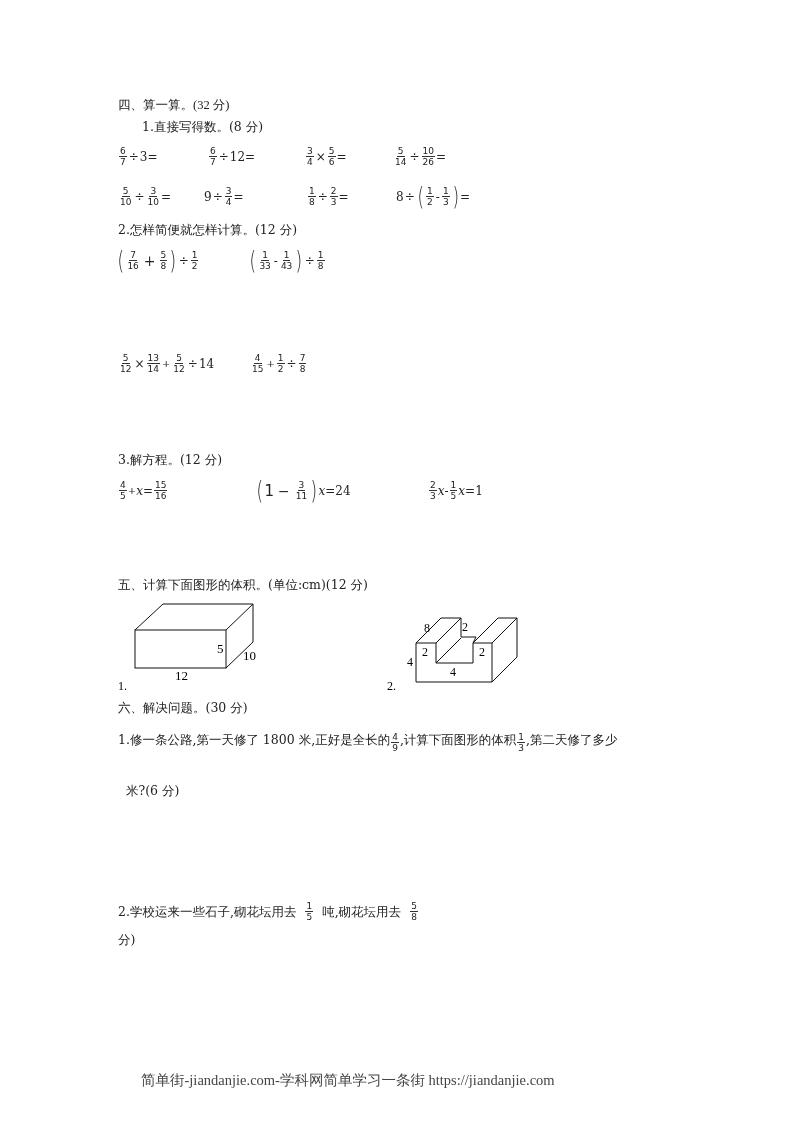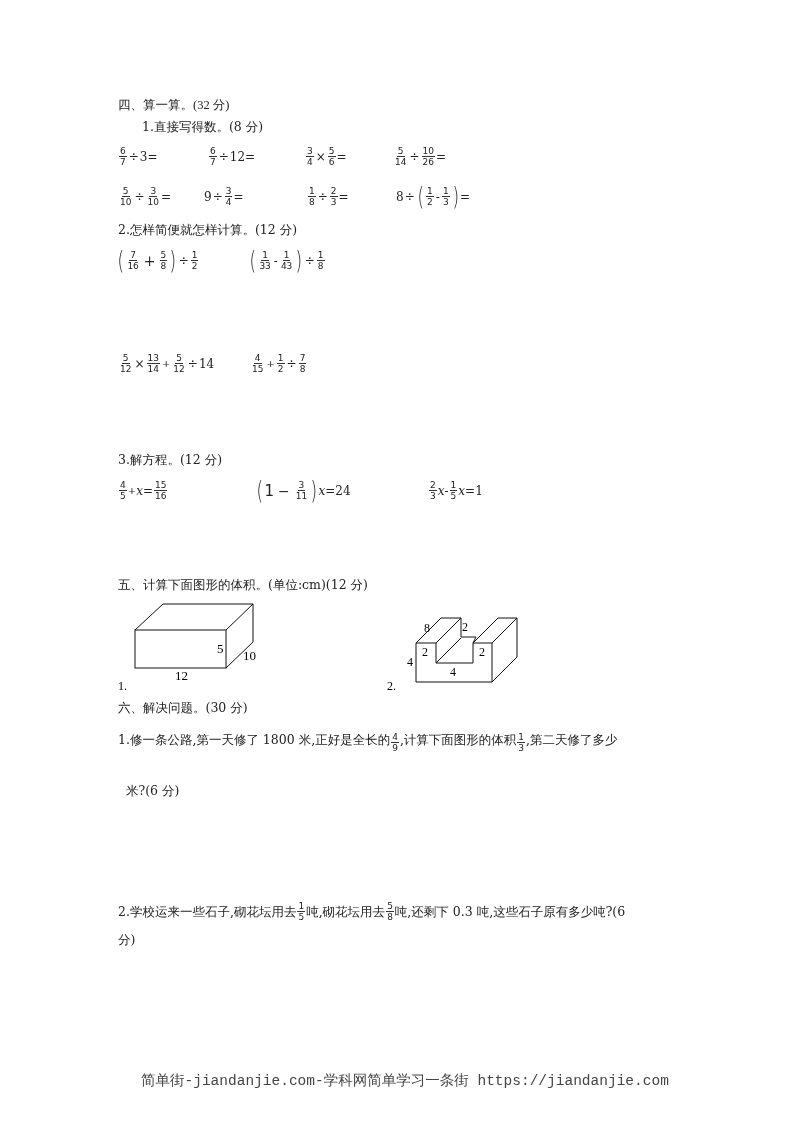--- a/index.html
+++ b/index.html
@@ -8,21 +8,21 @@
   .abs { position:absolute; white-space:nowrap; }
   .t { font-size:12.5px; line-height:16px; }
   .frac { display:inline-flex; flex-direction:column; align-items:center; vertical-align:middle;
           font-family:"DejaVu Sans","Liberation Sans",sans-serif; font-size:9px; line-height:10px; margin:0 1px; }
   .frac .n { border-bottom:0.8px solid #333; padding:0 1px; }
   .frac .d { padding:0 1px; }
   .ex { font-size:12px; display:flex; align-items:center; }
   .op { font-size:12px; margin:0 1px; }
   .paren { font-size:24px; font-family:"DejaVu Sans","Liberation Sans",sans-serif; font-weight:200; line-height:20px; transform:scaleX(0.7); display:inline-block; }
   .var { font-style:italic; }
-  .footer { font-family:Liberation Mono, monospace; font-size:14.5px; color:#444; }
+  .footer { font-family:Liberation Serif, serif; font-size:14.5px; color:#444; }
   svg text { font-family:"Liberation Serif","DejaVu Serif",serif; }
 </style>
 </head>
 <body>
 
 <div class="abs t" style="left:118px;top:97px;font-family:Liberation Serif, serif;">四、算一算。(32 分)</div>
 <div class="abs t" style="left:118px;top:119px;margin-left:24px;">1.直接写得数。(8 分)</div>
 
 <div class="abs ex" style="left:118px;top:146px;">
   <span class="frac">
@@ -277,28 +277,27 @@
     </span>
   <span>,计算下面图形的体积</span>
   <span class="frac">
       <span class="n">1</span>
       <span class="d">3</span>
     </span>
   <span>,第二天修了多少</span>
 </div>
 <div class="abs t" style="left:118px;top:783px;margin-left:8px;">米?(6 分)</div>
 
-<div class="abs t" style="left:118px;top:901px;display:flex;align-items:center;">
+<div class="abs t" style="left:118px;top:901px;display:flex;align-items:center;gap:8px;">
   <span>2.学校运来一些石子,砌花坛用去</span>
   <span class="frac">
       <span class="n">1</span>
       <span class="d">5</span>
     </span>
   <span>吨,砌花坛用去</span>
   <span class="frac">
       <span class="n">5</span>
       <span class="d">8</span>
     </span>
-  <span>吨,还剩下 0.3 吨,这些石子原有多少吨?(6</span>
 </div>
 <div class="abs t" style="left:118px;top:932px;">分)</div>
 
 <div class="abs footer" style="left:141px;top:1071px;">简单街-jiandanjie.com-学科网简单学习一条街 https://jiandanjie.com</div>
 
 </body></html>

